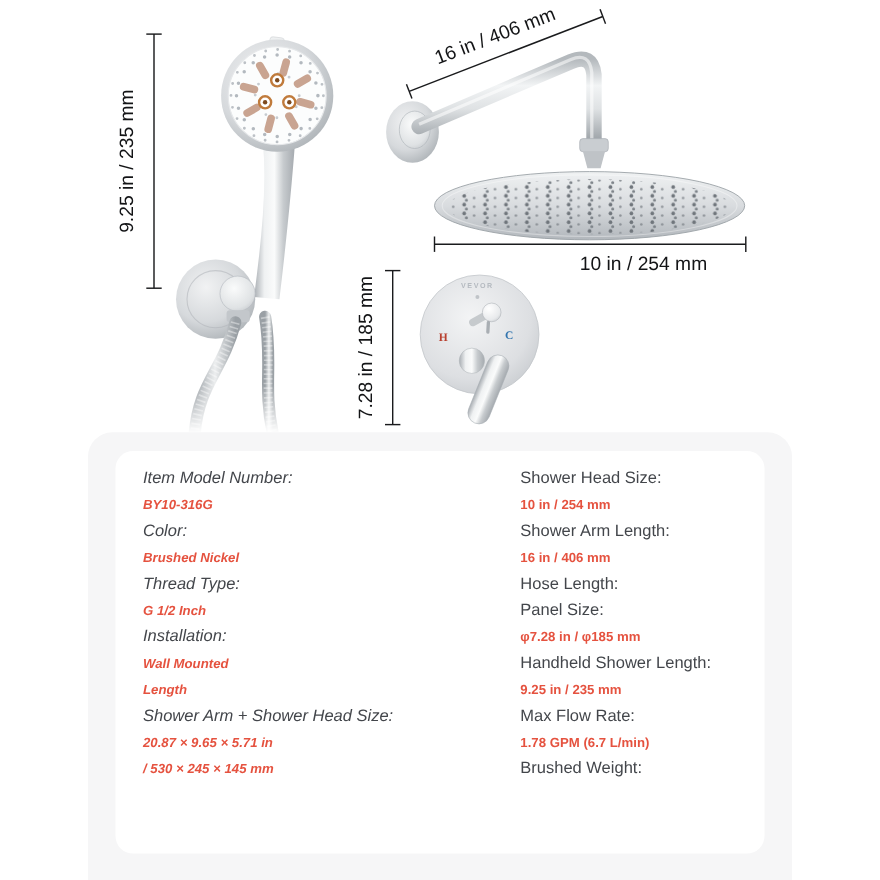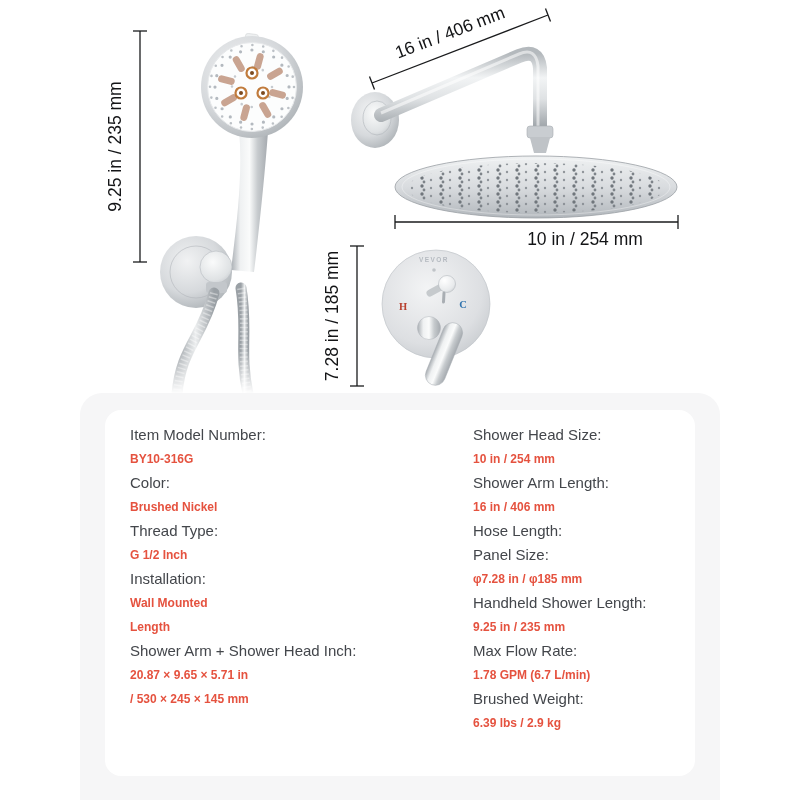--- a/index.html
+++ b/index.html
@@ -4,21 +4,21 @@
 <style>
   html,body{margin:0;padding:0;}
   body{width:800px;height:800px;background:#ffffff;font-family:"Liberation Sans",sans-serif;}
   .stage{position:relative;width:800px;height:800px;overflow:hidden;background:#ffffff;}
   svg.art{position:absolute;left:0;top:0;display:block;}
   .spec-section{position:absolute;left:80px;top:393px;width:640px;height:407px;
     background:#f6f6f7;border-radius:22px 22px 0 0;}
   .spec-card{position:absolute;left:25px;top:17px;width:590px;height:366px;
     background:#ffffff;border-radius:16px;}
   .col{position:absolute;top:13px;}
-  .col-left{left:25px;width:335px;}
+  .col-left{left:25px;width:335px;font-style:italic;}
   .col-right{left:368px;width:215px;}
   .spec-label{font-size:15px;line-height:24px;color:#43464b;white-space:nowrap;}
   .spec-value{font-size:12px;line-height:24px;color:#e5523f;font-weight:700;white-space:nowrap;}
   .dim-text{font-size:17.5px;fill:#131416;}
 </style>
 </head>
 <body>
 
 <div class="stage">
 
@@ -187,36 +187,35 @@
       <div class="col col-left">
         <div class="spec-label">Item Model Number:</div>
         <div class="spec-value">BY10-316G</div>
         <div class="spec-label">Color:</div>
         <div class="spec-value">Brushed Nickel</div>
         <div class="spec-label">Thread Type:</div>
         <div class="spec-value">G 1/2 Inch</div>
         <div class="spec-label">Installation:</div>
         <div class="spec-value">Wall Mounted</div>
         <div class="spec-value">Length</div>
-        <div class="spec-label">Shower Arm + Shower Head Inch:</div>
+        <div class="spec-label">Shower Arm + Shower Head Size:</div>
         <div class="spec-value">20.87 × 9.65 × 5.71 in</div>
         <div class="spec-value">/ 530 × 245 × 145 mm</div>
       </div>
 
       <div class="col col-right">
         <div class="spec-label">Shower Head Size:</div>
         <div class="spec-value">10 in / 254 mm</div>
         <div class="spec-label">Shower Arm Length:</div>
         <div class="spec-value">16 in / 406 mm</div>
         <div class="spec-label">Hose Length:</div>
         <div class="spec-label">Panel Size:</div>
         <div class="spec-value">φ7.28 in / φ185 mm</div>
         <div class="spec-label">Handheld Shower Length:</div>
         <div class="spec-value">9.25 in / 235 mm</div>
         <div class="spec-label">Max Flow Rate:</div>
         <div class="spec-value">1.78 GPM (6.7 L/min)</div>
         <div class="spec-label">Brushed Weight:</div>
-        <div class="spec-value">6.39 lbs / 2.9 kg</div>
       </div>
 
     </div>
   </section>
 </div>
 
 </body></html>

